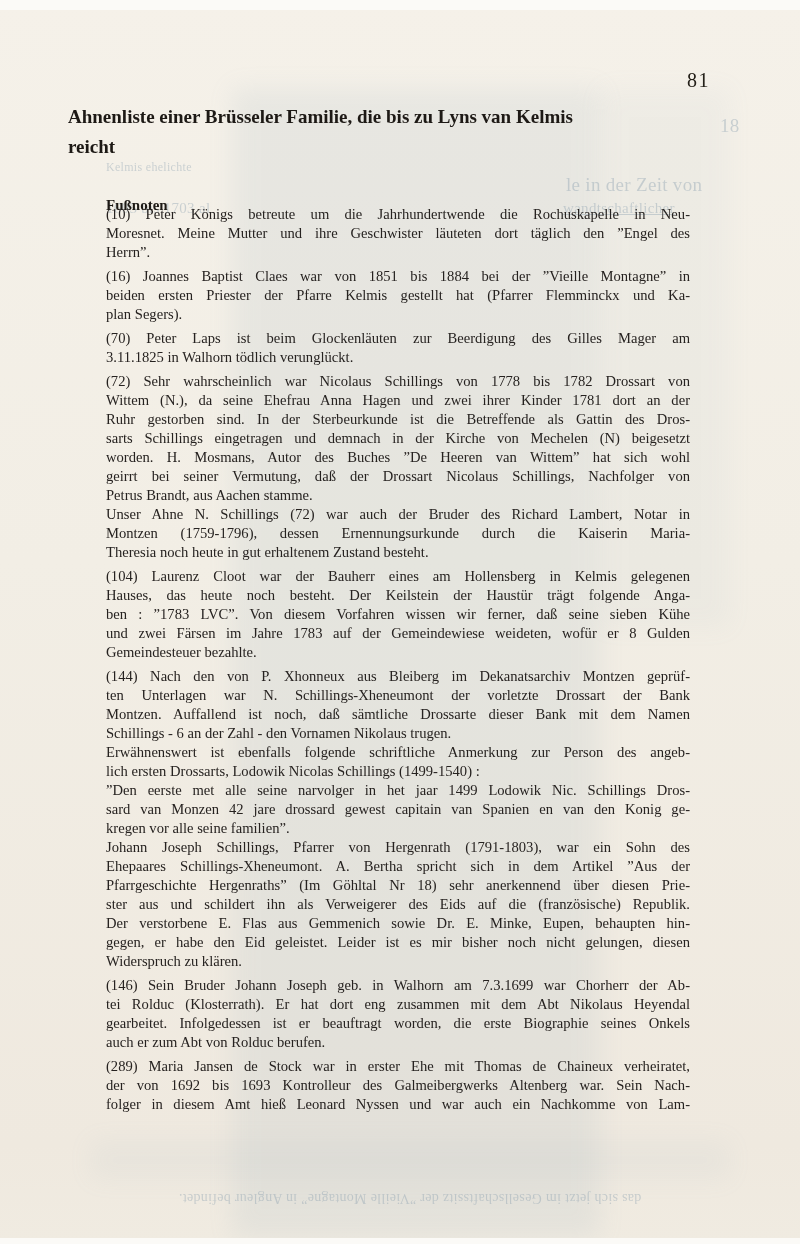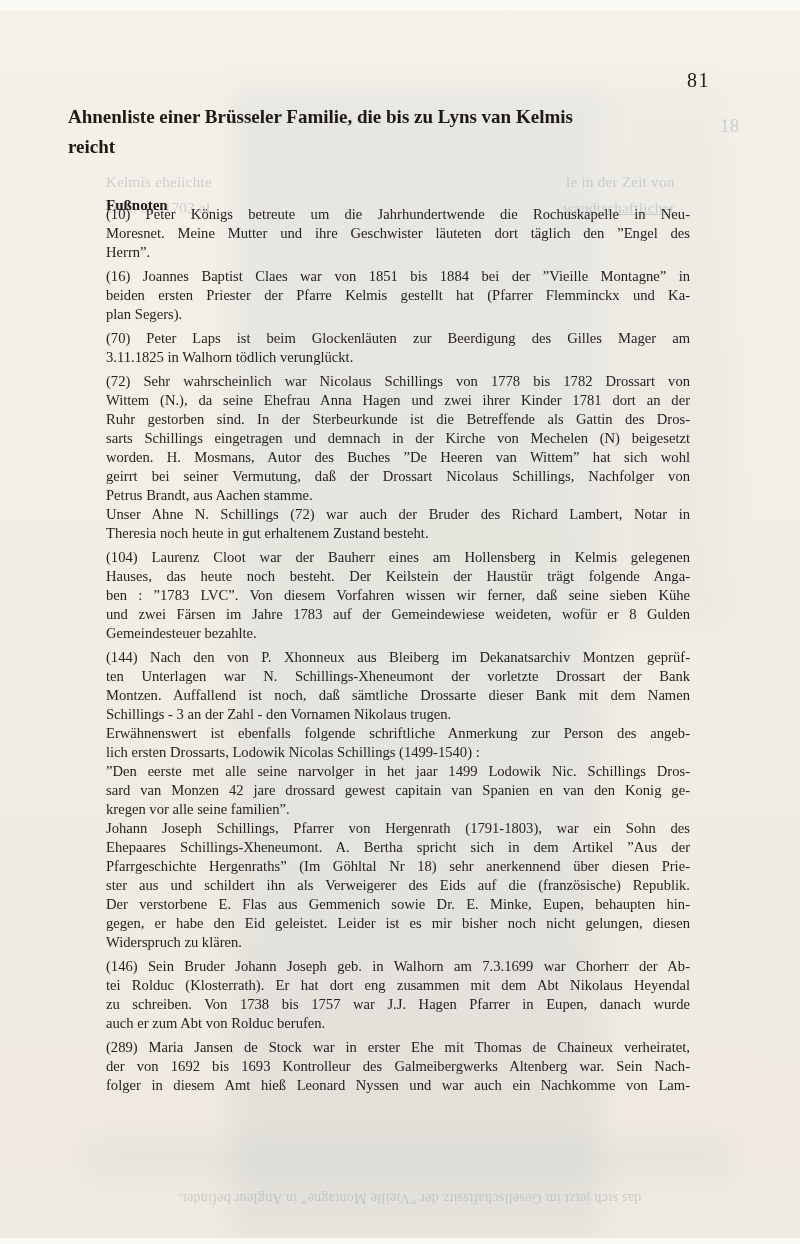--- a/index.html
+++ b/index.html
@@ -40,23 +40,23 @@
 </style>
 </head>
 <body>
 
 <div class="page">
 
   <div class="ghost-layer">
     <div class="band" style="left:232px;top:88px;width:368px;height:1150px;opacity:.12;"></div>
     <div class="band" style="left:600px;top:88px;width:130px;height:540px;opacity:.06;"></div>
     <div class="band" style="left:90px;top:1140px;width:640px;height:40px;opacity:.07;"></div>
-  <div class="ghost" style="left: 106px; top: 130px; font-size: 15px;">Kelmis ehelichte</div>
+  <div class="ghost" style="left: 106px; top: 116px; font-size: 12px;">Kelmis ehelichte</div>
       <div class="ghost" style="left: 106px; top: 156px; font-size: 15px;">1605 bis 1703 al</div>
-      <div class="ghost" style="left: 566px; top: 130px; font-size: 15px;">le in der Zeit von</div>
+      <div class="ghost" style="left: 566px; top: 130px; font-size: 19px;">le in der Zeit von</div>
       <div class="ghost" style="left: 563px; top: 156px; font-size: 15px; text-decoration: underline;">wandtschaftlicher</div>
       <div class="ghost" style="left: 720px; top: 71px; font-size: 19px;">18</div>
       <div class="ghost mirror" style="left: 100px; top: 1146px; font-size: 14px; width: 620px;">das sich jetzt im Gesellschaftssitz der ”Vieille Montagne” in Angleur befindet.</div>
     </div>
 
   <div class="edge-top"></div>
   <div class="edge-bottom"></div>
 
   <div class="pagenum">81</div>
 
@@ -84,51 +84,52 @@
       </div>
       <div class="fn">
         <div class="line">(72) Sehr wahrscheinlich war Nicolaus Schillings von 1778 bis 1782 Drossart von</div>
         <div class="line">Wittem (N.), da seine Ehefrau Anna Hagen und zwei ihrer Kinder 1781 dort an der</div>
         <div class="line">Ruhr gestorben sind. In der Sterbeurkunde ist die Betreffende als Gattin des Dros-</div>
         <div class="line">sarts Schillings eingetragen und demnach in der Kirche von Mechelen (N) beigesetzt</div>
         <div class="line">worden. H. Mosmans, Autor des Buches ”De Heeren van Wittem” hat sich wohl</div>
         <div class="line">geirrt bei seiner Vermutung, daß der Drossart Nicolaus Schillings, Nachfolger von</div>
         <div class="line flush">Petrus Brandt, aus Aachen stamme.</div>
         <div class="line">Unser Ahne N. Schillings (72) war auch der Bruder des Richard Lambert, Notar in</div>
+        <div class="line">Montzen (1759-1796), dessen Ernennungsurkunde durch die Kaiserin Maria-</div>
         <div class="line flush">Theresia noch heute in gut erhaltenem Zustand besteht.</div>
       </div>
       <div class="fn">
         <div class="line">(104) Laurenz Cloot war der Bauherr eines am Hollensberg in Kelmis gelegenen</div>
         <div class="line">Hauses, das heute noch besteht. Der Keilstein der Haustür trägt folgende Anga-</div>
         <div class="line">ben : ”1783 LVC”. Von diesem Vorfahren wissen wir ferner, daß seine sieben Kühe</div>
         <div class="line">und zwei Färsen im Jahre 1783 auf der Gemeindewiese weideten, wofür er 8 Gulden</div>
         <div class="line flush">Gemeindesteuer bezahlte.</div>
       </div>
       <div class="fn">
         <div class="line">(144) Nach den von P. Xhonneux aus Bleiberg im Dekanatsarchiv Montzen geprüf-</div>
         <div class="line">ten Unterlagen war N. Schillings-Xheneumont der vorletzte Drossart der Bank</div>
         <div class="line">Montzen. Auffallend ist noch, daß sämtliche Drossarte dieser Bank mit dem Namen</div>
-        <div class="line flush">Schillings - 3 an der Zahl - den Vornamen Nikolaus trugen.</div>
+        <div class="line flush">Schillings - 6 an der Zahl - den Vornamen Nikolaus trugen.</div>
         <div class="line">Erwähnenswert ist ebenfalls folgende schriftliche Anmerkung zur Person des angeb-</div>
         <div class="line flush">lich ersten Drossarts, Lodowik Nicolas Schillings (1499-1540) :</div>
         <div class="line">”Den eerste met alle seine narvolger in het jaar 1499 Lodowik Nic. Schillings Dros-</div>
         <div class="line">sard van Monzen 42 jare drossard gewest capitain van Spanien en van den Konig ge-</div>
         <div class="line flush">kregen vor alle seine familien”.</div>
         <div class="line">Johann Joseph Schillings, Pfarrer von Hergenrath (1791-1803), war ein Sohn des</div>
         <div class="line">Ehepaares Schillings-Xheneumont. A. Bertha spricht sich in dem Artikel ”Aus der</div>
         <div class="line">Pfarrgeschichte Hergenraths” (Im Göhltal Nr 18) sehr anerkennend über diesen Prie-</div>
         <div class="line">ster aus und schildert ihn als Verweigerer des Eids auf die (französische) Republik.</div>
         <div class="line">Der verstorbene E. Flas aus Gemmenich sowie Dr. E. Minke, Eupen, behaupten hin-</div>
         <div class="line">gegen, er habe den Eid geleistet. Leider ist es mir bisher noch nicht gelungen, diesen</div>
         <div class="line flush">Widerspruch zu klären.</div>
       </div>
       <div class="fn">
         <div class="line">(146) Sein Bruder Johann Joseph geb. in Walhorn am 7.3.1699 war Chorherr der Ab-</div>
         <div class="line">tei Rolduc (Klosterrath). Er hat dort eng zusammen mit dem Abt Nikolaus Heyendal</div>
-        <div class="line">zu schreiben. Von 1738 bis 1757 war J.J. Hagen Pfarrer in Eupen, danach wurde</div>
+        <div class="line">gearbeitet. Infolgedessen ist er beauftragt worden, die erste Biographie seines Onkels</div>
         <div class="line flush">auch er zum Abt von Rolduc berufen.</div>
       </div>
       <div class="fn">
         <div class="line">(289) Maria Jansen de Stock war in erster Ehe mit Thomas de Chaineux verheiratet,</div>
         <div class="line">der von 1692 bis 1693 Kontrolleur des Galmeibergwerks Altenberg war. Sein Nach-</div>
         <div class="line">folger in diesem Amt hieß Leonard Nyssen und war auch ein Nachkomme von Lam-</div>
       </div>
     </div>
 
 </div>

